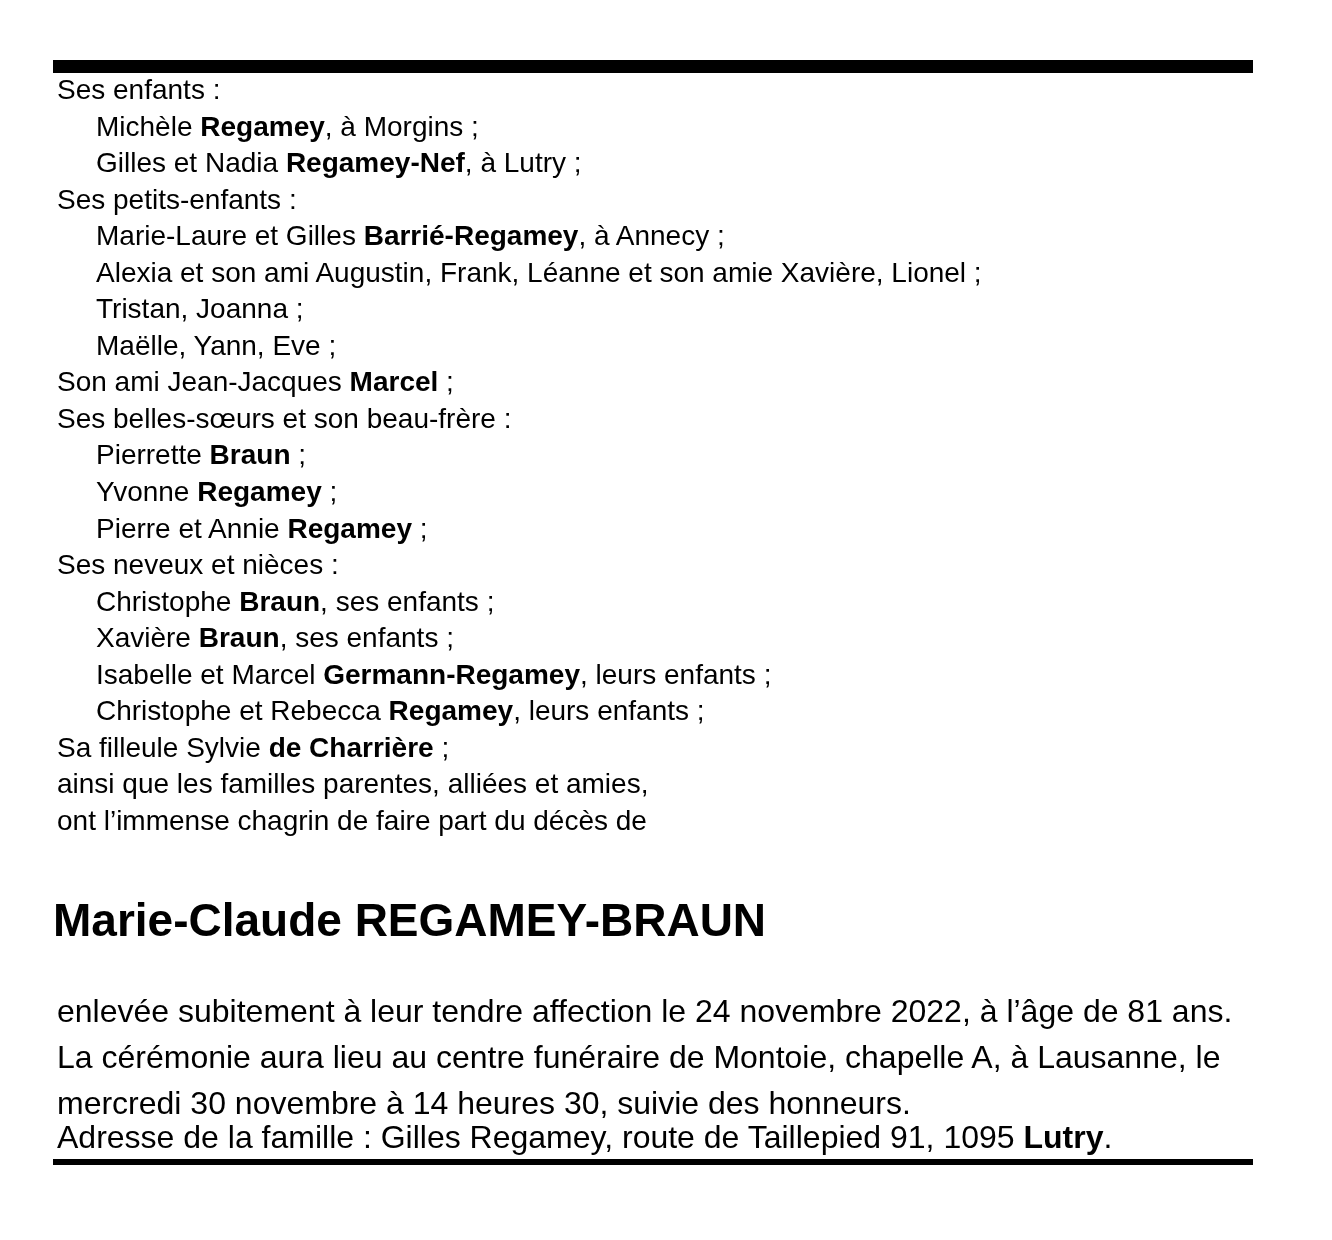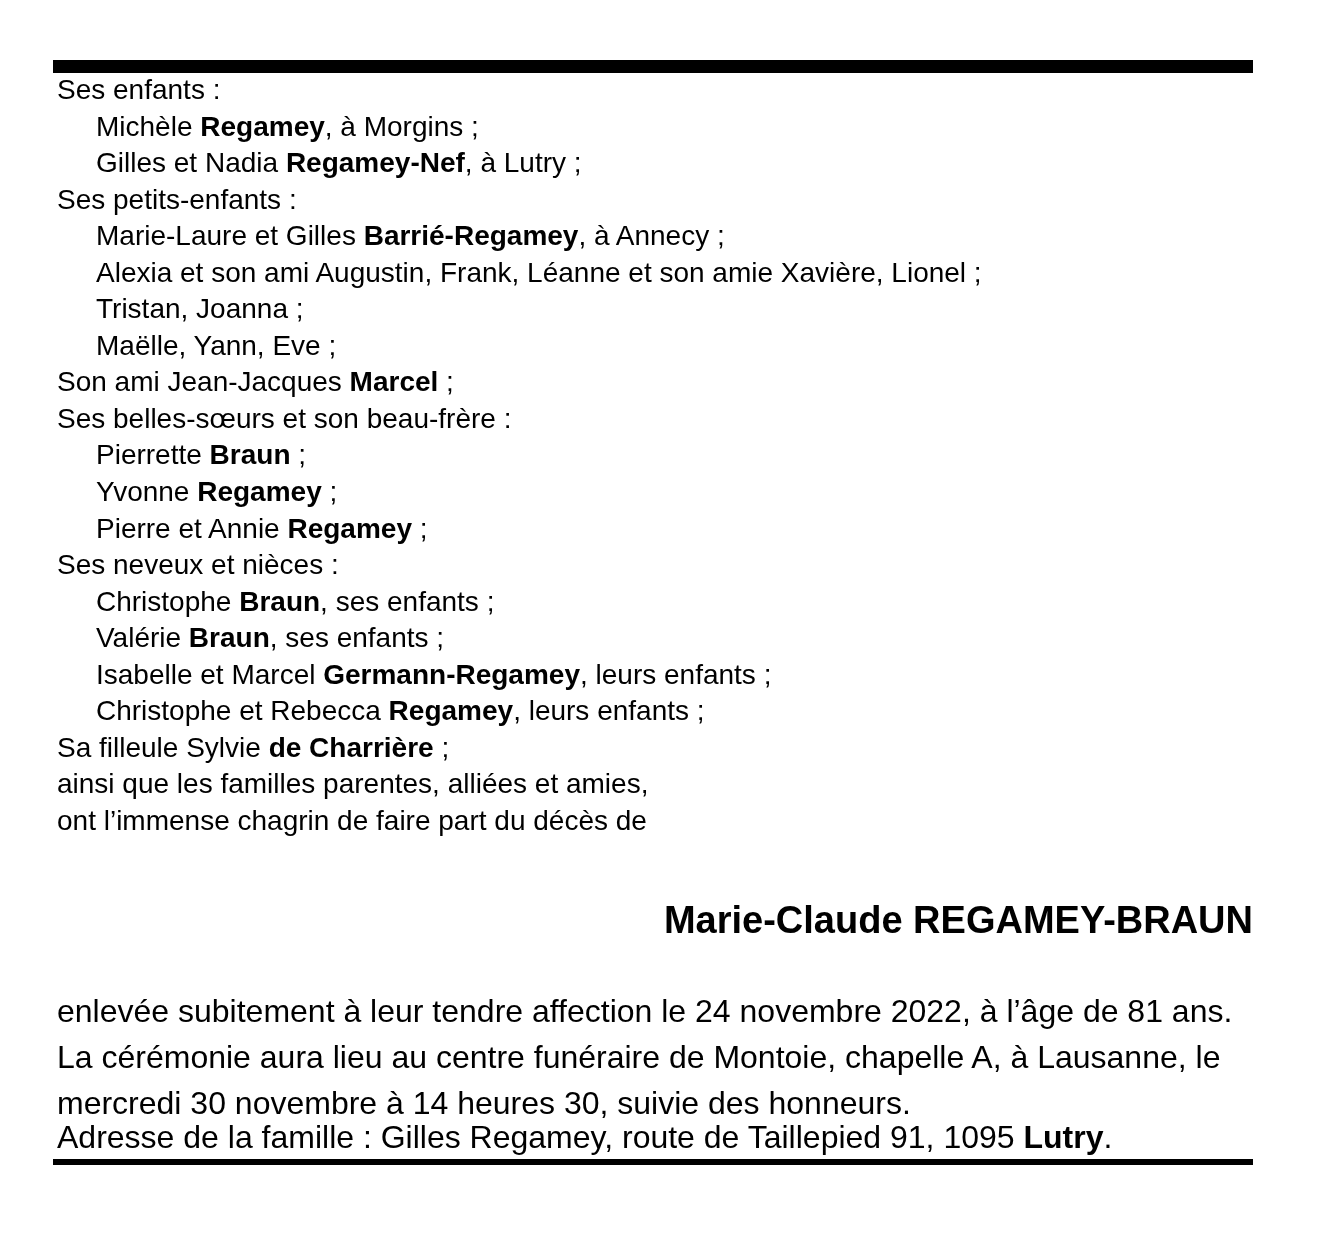--- a/index.html
+++ b/index.html
@@ -33,22 +33,22 @@
     line-height: 36.55px;
     white-space: nowrap;
   }
   .family-list .fline.indent { padding-left: 39px; }
 
   .deceased-title {
     position: absolute;
     left: 53px;
     top: 897px;
     width: 1200px;
-    text-align: right;
-    font-size: 38px;
+    text-align: left;
+    font-size: 46px;
     font-weight: bold;
     line-height: 46px;
     white-space: nowrap;
   }
 
   .notice {
     position: absolute;
     left: 57px;
     top: 988px;
     font-size: 32px;
@@ -82,21 +82,21 @@
       <div class="fline indent"><span>Alexia et son ami Augustin, Frank, Léanne et son amie Xavière, Lionel ;</span></div>
       <div class="fline indent"><span>Tristan, Joanna ;</span></div>
       <div class="fline indent"><span>Maëlle, Yann, Eve ;</span></div>
       <div class="fline"><span>Son ami Jean-Jacques </span><span class="b">Marcel</span><span> ;</span></div>
       <div class="fline"><span>Ses belles-sœurs et son beau-frère :</span></div>
       <div class="fline indent"><span>Pierrette </span><span class="b">Braun</span><span> ;</span></div>
       <div class="fline indent"><span>Yvonne </span><span class="b">Regamey</span><span> ;</span></div>
       <div class="fline indent"><span>Pierre et Annie </span><span class="b">Regamey</span><span> ;</span></div>
       <div class="fline"><span>Ses neveux et nièces :</span></div>
       <div class="fline indent"><span>Christophe </span><span class="b">Braun</span><span>, ses enfants ;</span></div>
-      <div class="fline indent"><span>Valérie </span><span class="b">Braun</span><span>, ses enfants ;</span></div>
+      <div class="fline indent"><span>Xavière </span><span class="b">Braun</span><span>, ses enfants ;</span></div>
       <div class="fline indent"><span>Isabelle et Marcel </span><span class="b">Germann-Regamey</span><span>, leurs enfants ;</span></div>
       <div class="fline indent"><span>Christophe et Rebecca </span><span class="b">Regamey</span><span>, leurs enfants ;</span></div>
       <div class="fline"><span>Sa filleule Sylvie </span><span class="b">de Charrière</span><span> ;</span></div>
       <div class="fline"><span>ainsi que les familles parentes, alliées et amies,</span></div>
       <div class="fline"><span>ont l’immense chagrin de faire part du décès de</span></div>
     </div>
 
   <div class="deceased-title">Marie-Claude REGAMEY-BRAUN</div>
 
   <div class="notice">

